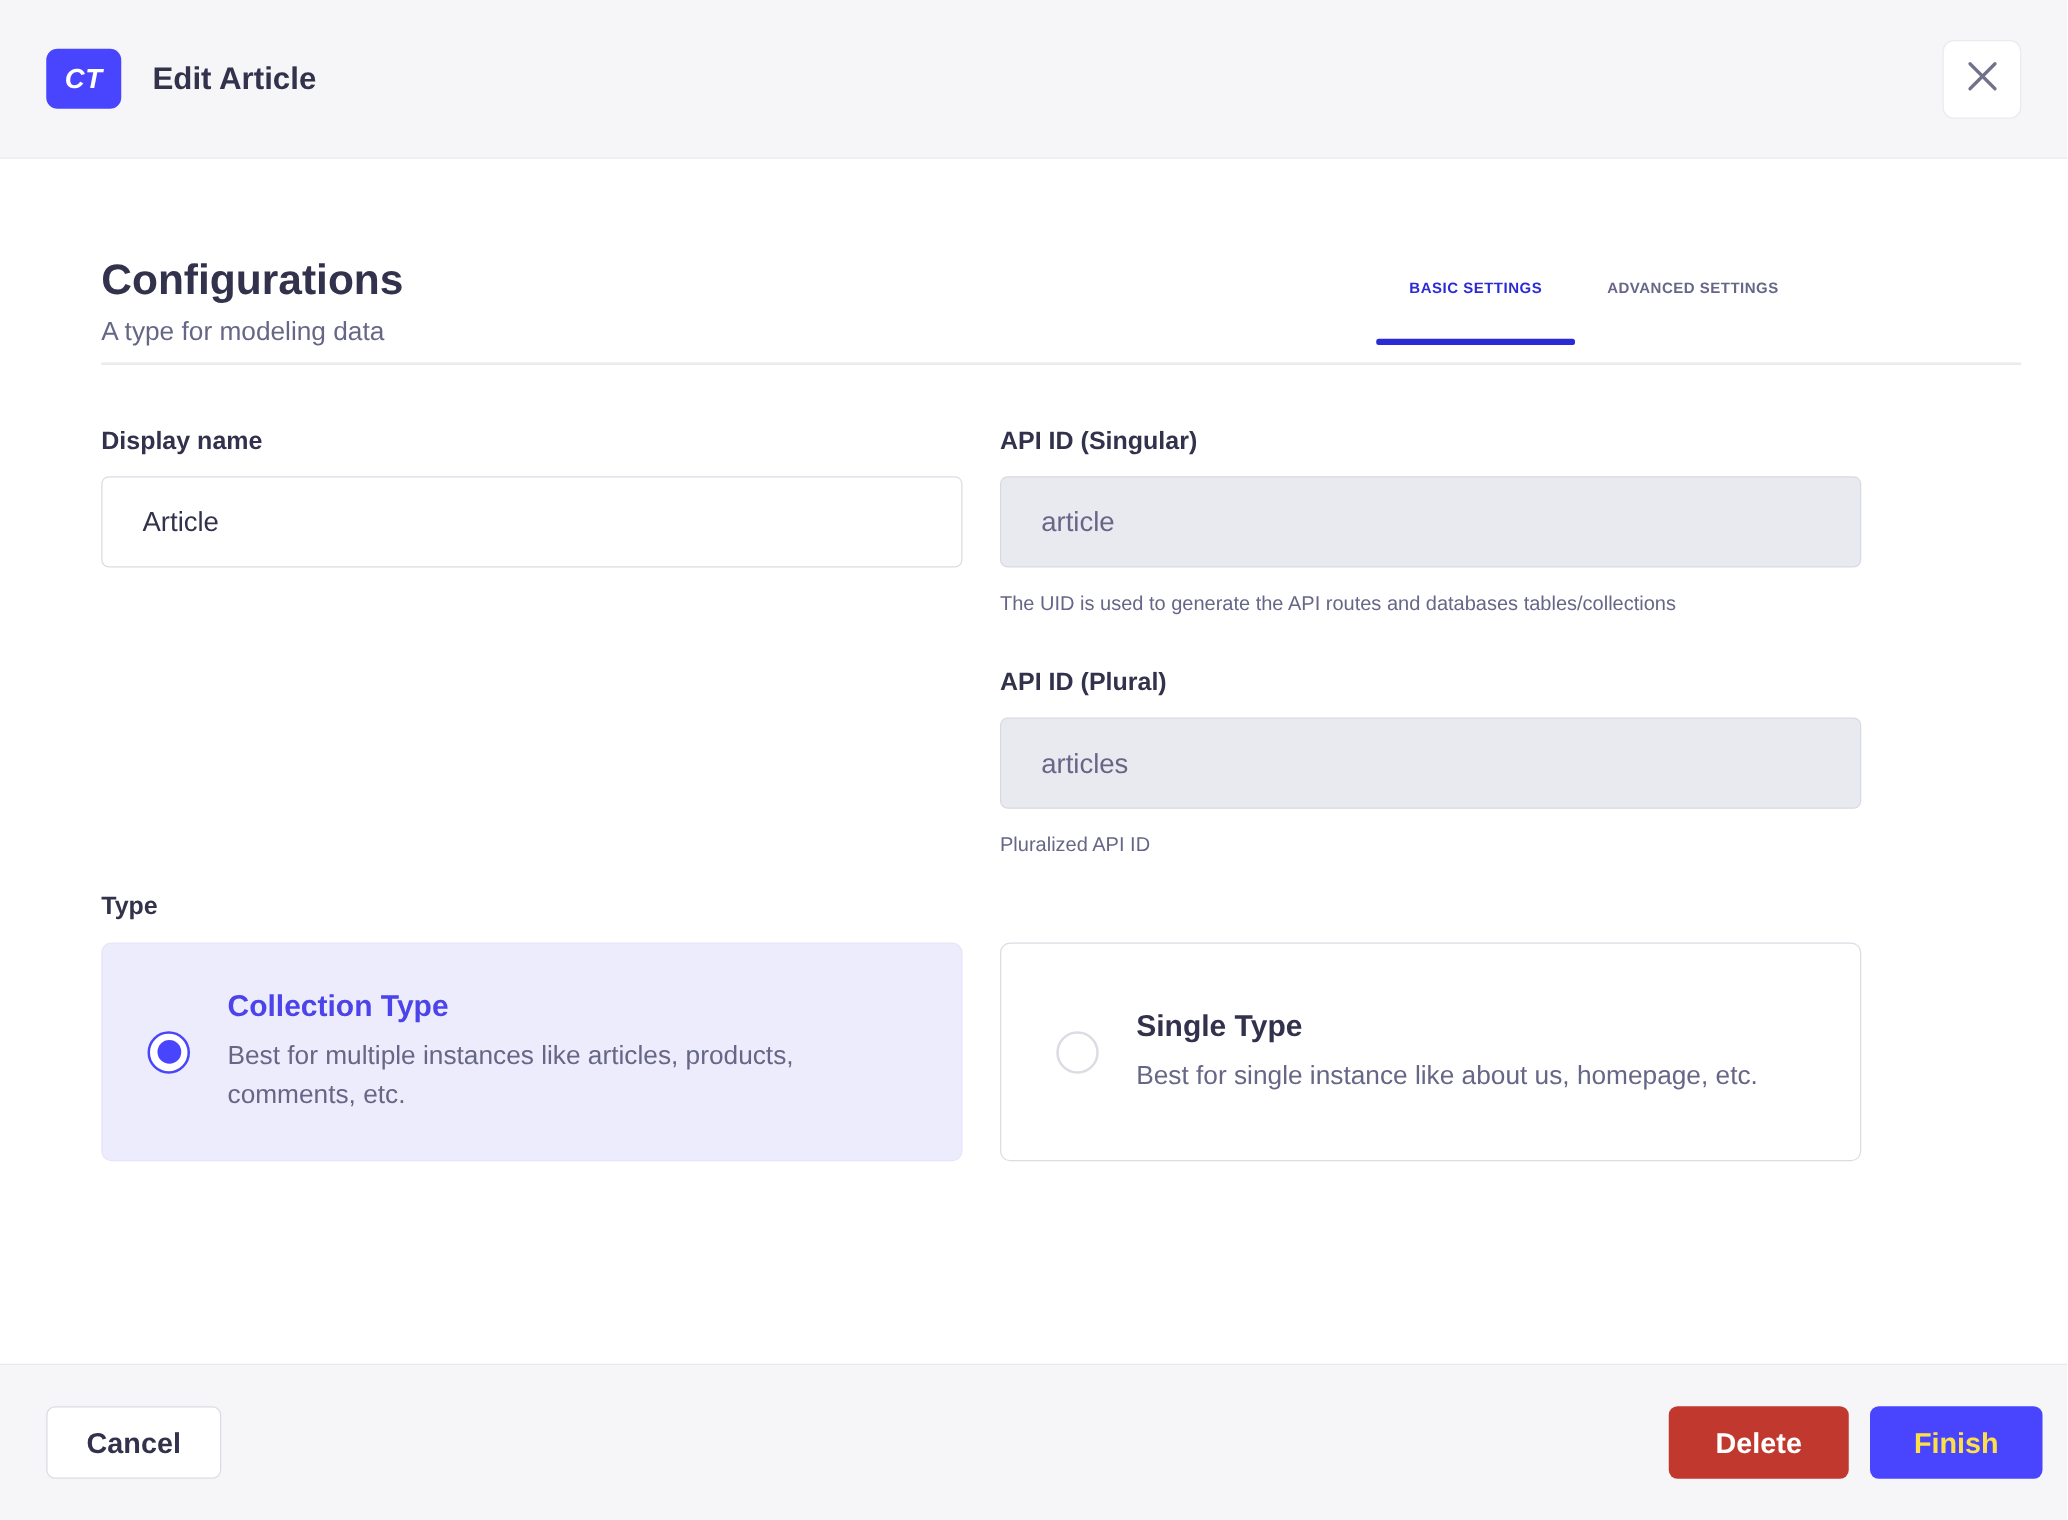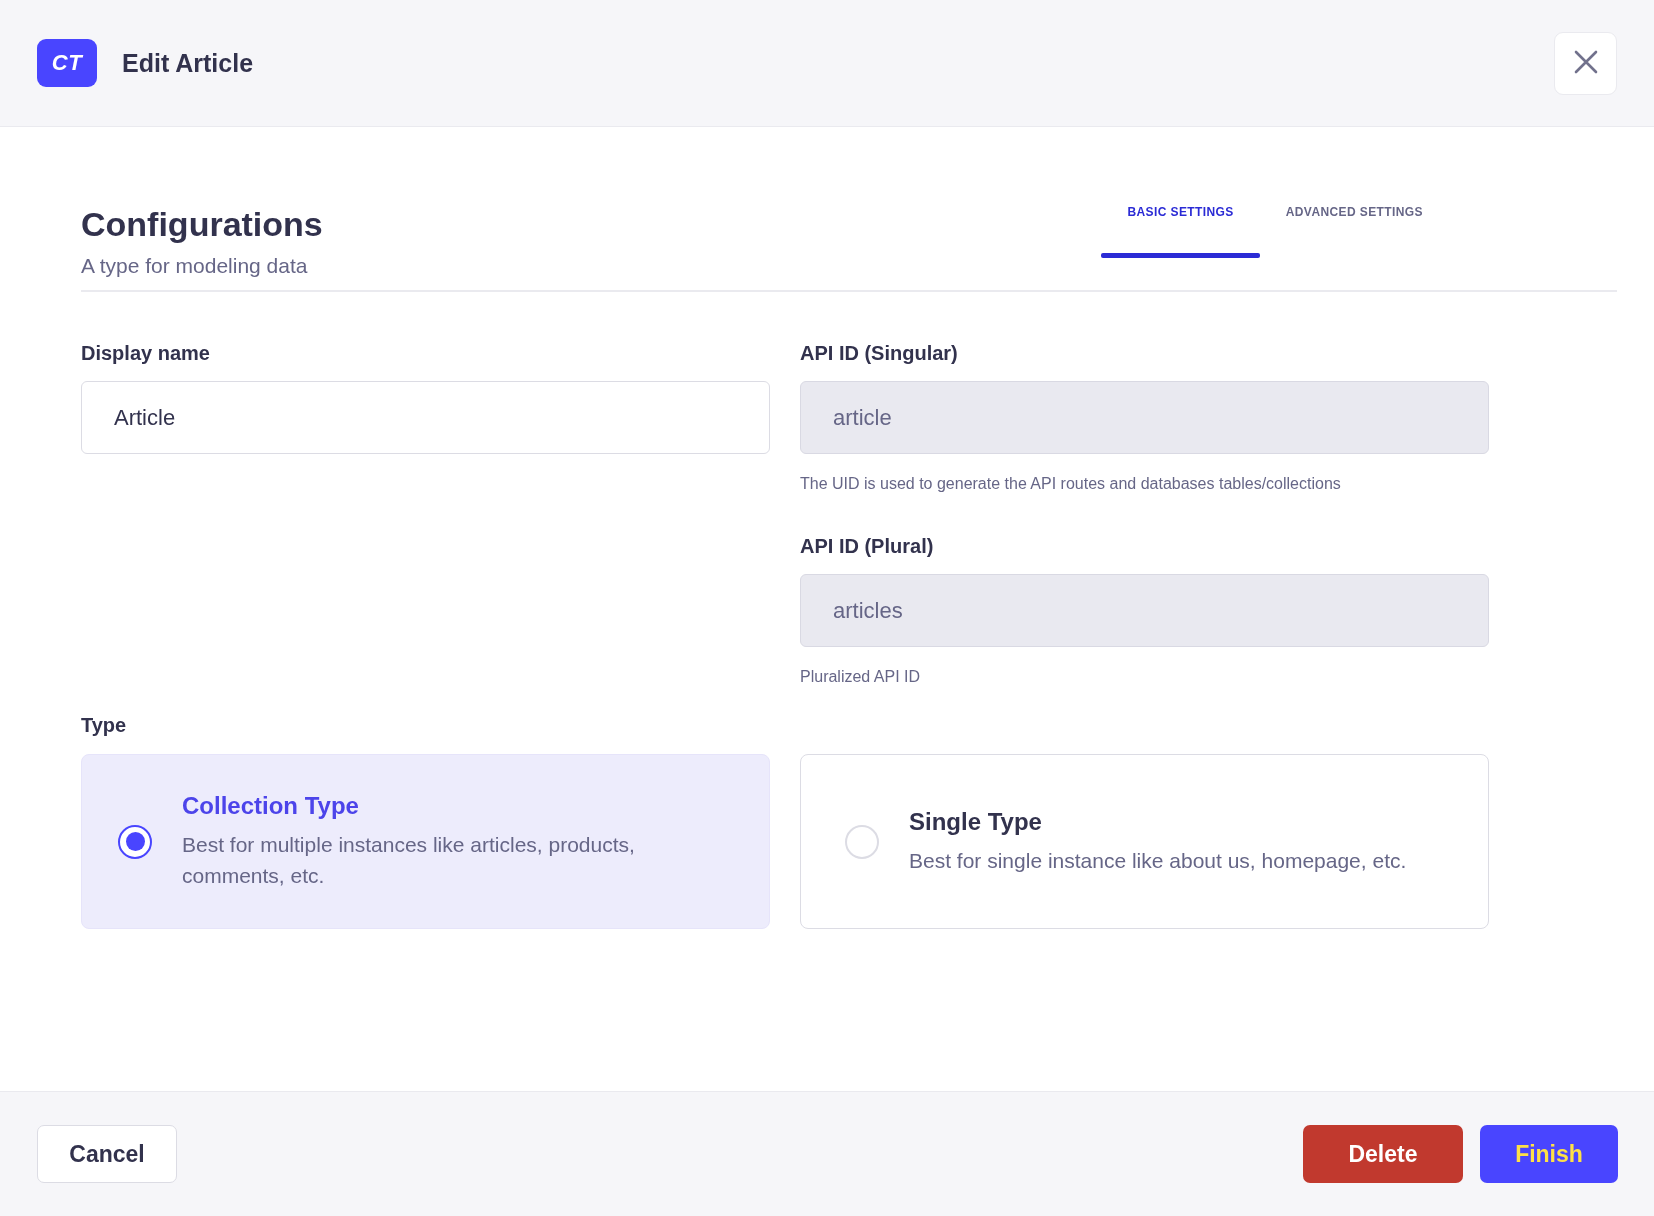--- a/index.html
+++ b/index.html
@@ -55,21 +55,21 @@
   .modal-body {
     flex: 1 1 auto;
     background: #ffffff;
     padding-top: 78px;
     overflow: hidden;
   }
   .section-head {
     margin: 0 37px 0 81px;
     display: flex;
     justify-content: space-between;
-    align-items: flex-start;
+    align-items: center;
     position: relative;
   }
   .section-head::after {
     content: "";
     position: absolute; left: 0; right: 0; bottom: 0;
     height: 2px; background: #eaeaef;
   }
   .section-titles { padding-bottom: 14px; }
   .section-title {
     font-size: 34px;
@@ -207,21 +207,21 @@
   }
 
   
   .modal-footer {
     flex: 0 0 125px;
     height: 125px;
     background: #f6f6f9;
     border-top: 1px solid #eaeaef;
     display: flex;
     align-items: center;
-    padding: 0 36px 0 37px;
+    padding: 0 20px 0 37px;
   }
   .btn {
     height: 58px;
     border-radius: 7px;
     font-family: "Liberation Sans", sans-serif;
     font-size: 23px;
     font-weight: bold;
     display: inline-flex;
     align-items: center;
     justify-content: center;
@@ -229,21 +229,21 @@
     border: none;
   }
   .btn-cancel {
     width: 140px;
     background: #ffffff;
     border: 1px solid #dcdce4;
     color: #32324d;
   }
   .footer-spacer { flex: 1 1 auto; }
   .btn-delete {
-    width: 160px;
+    width: 144px;
     background: #c1392e;
     color: #ffffff;
     margin-right: 17px;
   }
   .btn-finish {
     width: 138px;
     background: #4945ff;
     color: #fde047;
   }
 </style>

